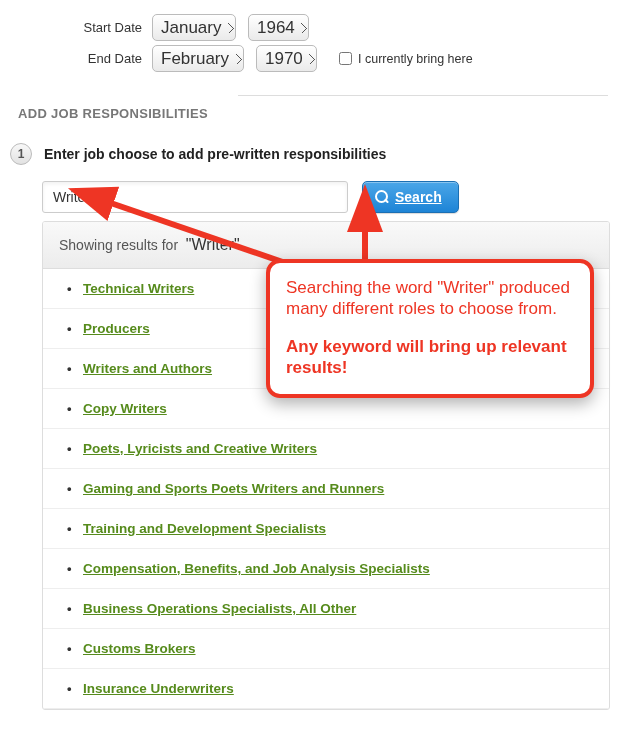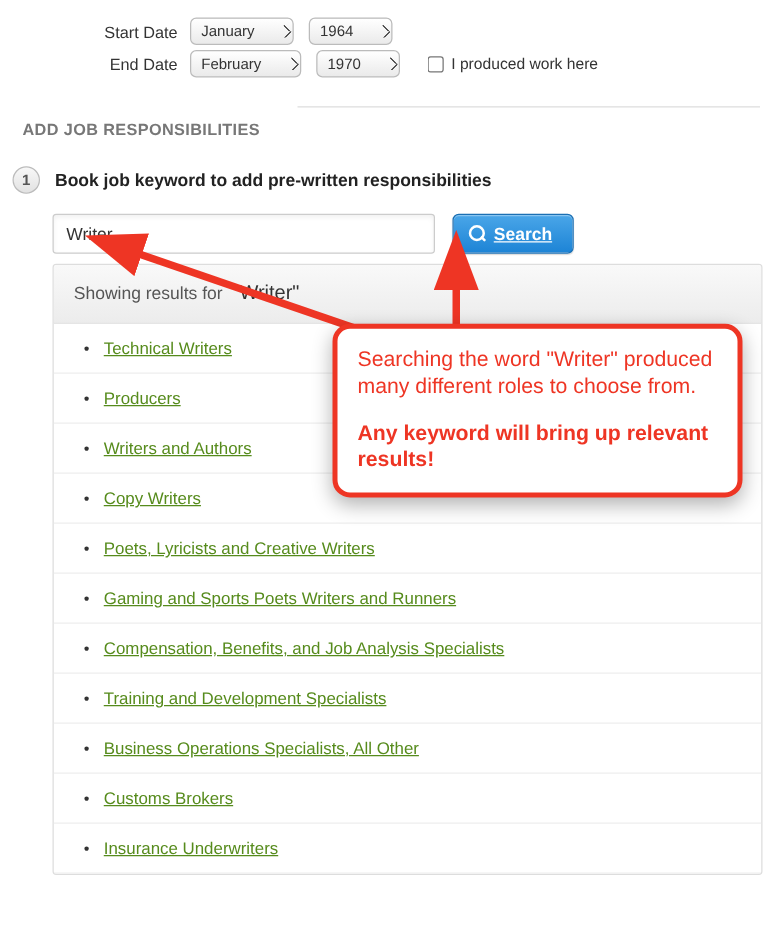--- a/index.html
+++ b/index.html
@@ -1,19 +1,19 @@
 <!DOCTYPE html>
 <html><head>
 <meta charset="utf-8">
 <style>
   * { box-sizing: border-box; margin: 0; padding: 0; }
   body { font-family: "Helvetica Neue", Arial, sans-serif; font-size: 13px; color: #333; background: #fff; width: 620px; padding: 10px 0 0 0; position: relative; }
   .date-row { display: flex; align-items: center; margin: 4px 0 4px 70px; }
   .date-label { width: 72px; text-align: right; margin-right: 10px; font-size: 13px; color: #333; }
-  .sel { -webkit-appearance: none; appearance: none; background: #f6f6f6; border: 1px solid #bbb; border-radius: 5px; padding: 3px 30px 3px 8px; font-size: 12px; color: #333; margin-right: 6px; background-image: linear-gradient(#fff,#eaeaea); position: relative; }
+  .sel { -webkit-appearance: none; appearance: none; background: #f6f6f6; border: 1px solid #bbb; border-radius: 5px; padding: 3px 13px 3px 8px; font-size: 17px; color: #333; margin-right: 6px; background-image: linear-gradient(#fff,#eaeaea); position: relative; }
   .sel-wrap { position: relative; display: inline-block; margin-right: 6px;}
   .sel-wrap::after { content:""; position:absolute; right:8px; top:50%; width:6px; height:10px; transform:translateY(-50%); background:
     linear-gradient(45deg,transparent 3px,#555 3px,#555 4px,transparent 4px),
     linear-gradient(-45deg,transparent 3px,#555 3px,#555 4px,transparent 4px); background-size:6px 5px; background-position:0 0,0 5px; background-repeat:no-repeat; pointer-events:none;}
   .chk { margin: 0 6px 0 10px; vertical-align: middle; }
   .chk-label { font-size: 12.5px; color: #333; vertical-align: middle; }
   .section-title { color: #777; font-weight: bold; font-size: 13px; letter-spacing: .3px; margin: 34px 0 4px 18px; }
   .section-hr { position: relative; }
   .section-hr::after { content:""; position:absolute; left:220px; right:12px; top:-11px; height:1px; background:#ddd; }
   .step-row { display:flex; align-items:center; margin: 22px 0 16px 10px; }
@@ -21,21 +21,21 @@
   .step-text { font-weight: bold; font-size: 14px; color:#222; }
   .search-row { display:flex; align-items:center; margin: 6px 0 8px 42px; }
   .search-input { width: 306px; height: 32px; border:1px solid #ccc; border-radius:3px; padding: 0 10px; font-size: 14px; color:#333; box-shadow: inset 0 2px 4px rgba(0,0,0,.06); }
   .search-btn { margin-left: 14px; height: 32px; padding: 0 16px 0 12px; border-radius:5px; border:1px solid #1b6fb3; background: linear-gradient(#4aa6e8,#1d84d6); color:#fff; font-weight:bold; font-size:14px; box-shadow: inset 0 1px 0 rgba(255,255,255,.35), 0 1px 1px rgba(0,0,0,.15); display:flex; align-items:center; cursor:pointer;text-decoration:underline; }
   .mag { display:inline-block; width:14px; height:14px; margin-right:6px; position:relative; }
   .mag::before { content:""; position:absolute; left:0; top:0; width:9px; height:9px; border:2px solid #fff; border-radius:50%; }
   .mag::after { content:""; position:absolute; left:9px; top:10px; width:5px; height:2px; background:#fff; transform:rotate(45deg); border-radius:1px; }
   .results-box { margin: 8px 10px 0 42px; border:1px solid #ddd; border-radius:3px; overflow:hidden; }
   .results-hdr { background: linear-gradient(#f9f9f9,#ececec); border-bottom:1px solid #ddd; padding: 14px 16px; font-size: 14px; color:#555; }
   .results-hdr .q { font-size: 16px; color:#333; }
-  ul.results { list-style:none; }
+  ul.results { list-style:none;font-weight:bold; }
   ul.results li { border-bottom:1px solid #eee; padding: 12px 12px 12px 40px; position:relative; }
   ul.results li::before { content:"•"; position:absolute; left:24px; top:12px; color:#333; font-size:13px; }
   .rlink { color:#568b1c; text-decoration: underline; font-size: 13.5px; cursor: pointer; }
   
   .callout { position:absolute; left:266px; top:259px; width:328px; background:#fff; border:4px solid #ee3524; border-radius:14px; padding: 14px 16px 16px 16px; box-shadow: 0 6px 16px rgba(0,0,0,.3); z-index: 50; }
   .callout p { color:#ee3524; font-size: 17px; line-height: 1.25; }
   .callout p + p { margin-top: 16px; font-weight: bold; }
   
   svg.arrow { position:absolute; z-index: 40; overflow: visible; }
 </style>
@@ -46,28 +46,28 @@
   <span class="date-label">Start Date</span>
   <span class="sel-wrap"><select class="sel"><option>January</option></select></span>
   <span class="sel-wrap"><select class="sel"><option>1964</option></select></span>
 </div>
 
 <div class="date-row">
   <span class="date-label">End Date</span>
   <span class="sel-wrap"><select class="sel"><option>February</option></select></span>
   <span class="sel-wrap"><select class="sel"><option>1970</option></select></span>
   <input type="checkbox" class="chk" style="">
-  <span class="chk-label">I produced work here</span>
+  <span class="chk-label">I currently bring here</span>
 </div>
 
 <div class="section-title section-hr">ADD JOB RESPONSIBILITIES</div>
 
 <div class="step-row">
   <span class="step-num">1</span>
-  <span class="step-text">Book job keyword to add pre-written responsibilities</span>
+  <span class="step-text">Enter job choose to add pre-written responsibilities</span>
 </div>
 
 <div class="search-row">
   <input class="search-input" type="text" value="Writer" style="">
   <button class="search-btn">
     <span class="mag"></span>
     <span>Search</span>
   </button>
 </div>
 
@@ -76,22 +76,22 @@
     <span>Showing results for</span>
     &nbsp;<span class="q">"Writer"</span>
   </div>
   <ul class="results" id="results-list">
       <li><a class="rlink">Technical Writers</a></li>
       <li><a class="rlink">Producers</a></li>
       <li><a class="rlink">Writers and Authors</a></li>
       <li><a class="rlink">Copy Writers</a></li>
       <li><a class="rlink">Poets, Lyricists and Creative Writers</a></li>
       <li><a class="rlink">Gaming and Sports Poets Writers and Runners</a></li>
+      <li><a class="rlink">Training and Development Specialists</a></li>
       <li><a class="rlink">Compensation, Benefits, and Job Analysis Specialists</a></li>
-      <li><a class="rlink">Training and Development Specialists</a></li>
       <li><a class="rlink">Business Operations Specialists, All Other</a></li>
       <li><a class="rlink">Customs Brokers</a></li>
       <li><a class="rlink">Insurance Underwriters</a></li>
     </ul>
 </div>
 
 <svg class="arrow" style="left:90px; top:188px;" width="216" height="86">
   <defs>
       <marker id="ah1" markerWidth="10" markerHeight="10" refX="2" refY="3" orient="auto">
         <path d="M0,0 L0,6 L8,3 z" fill="#ee3524"></path>

